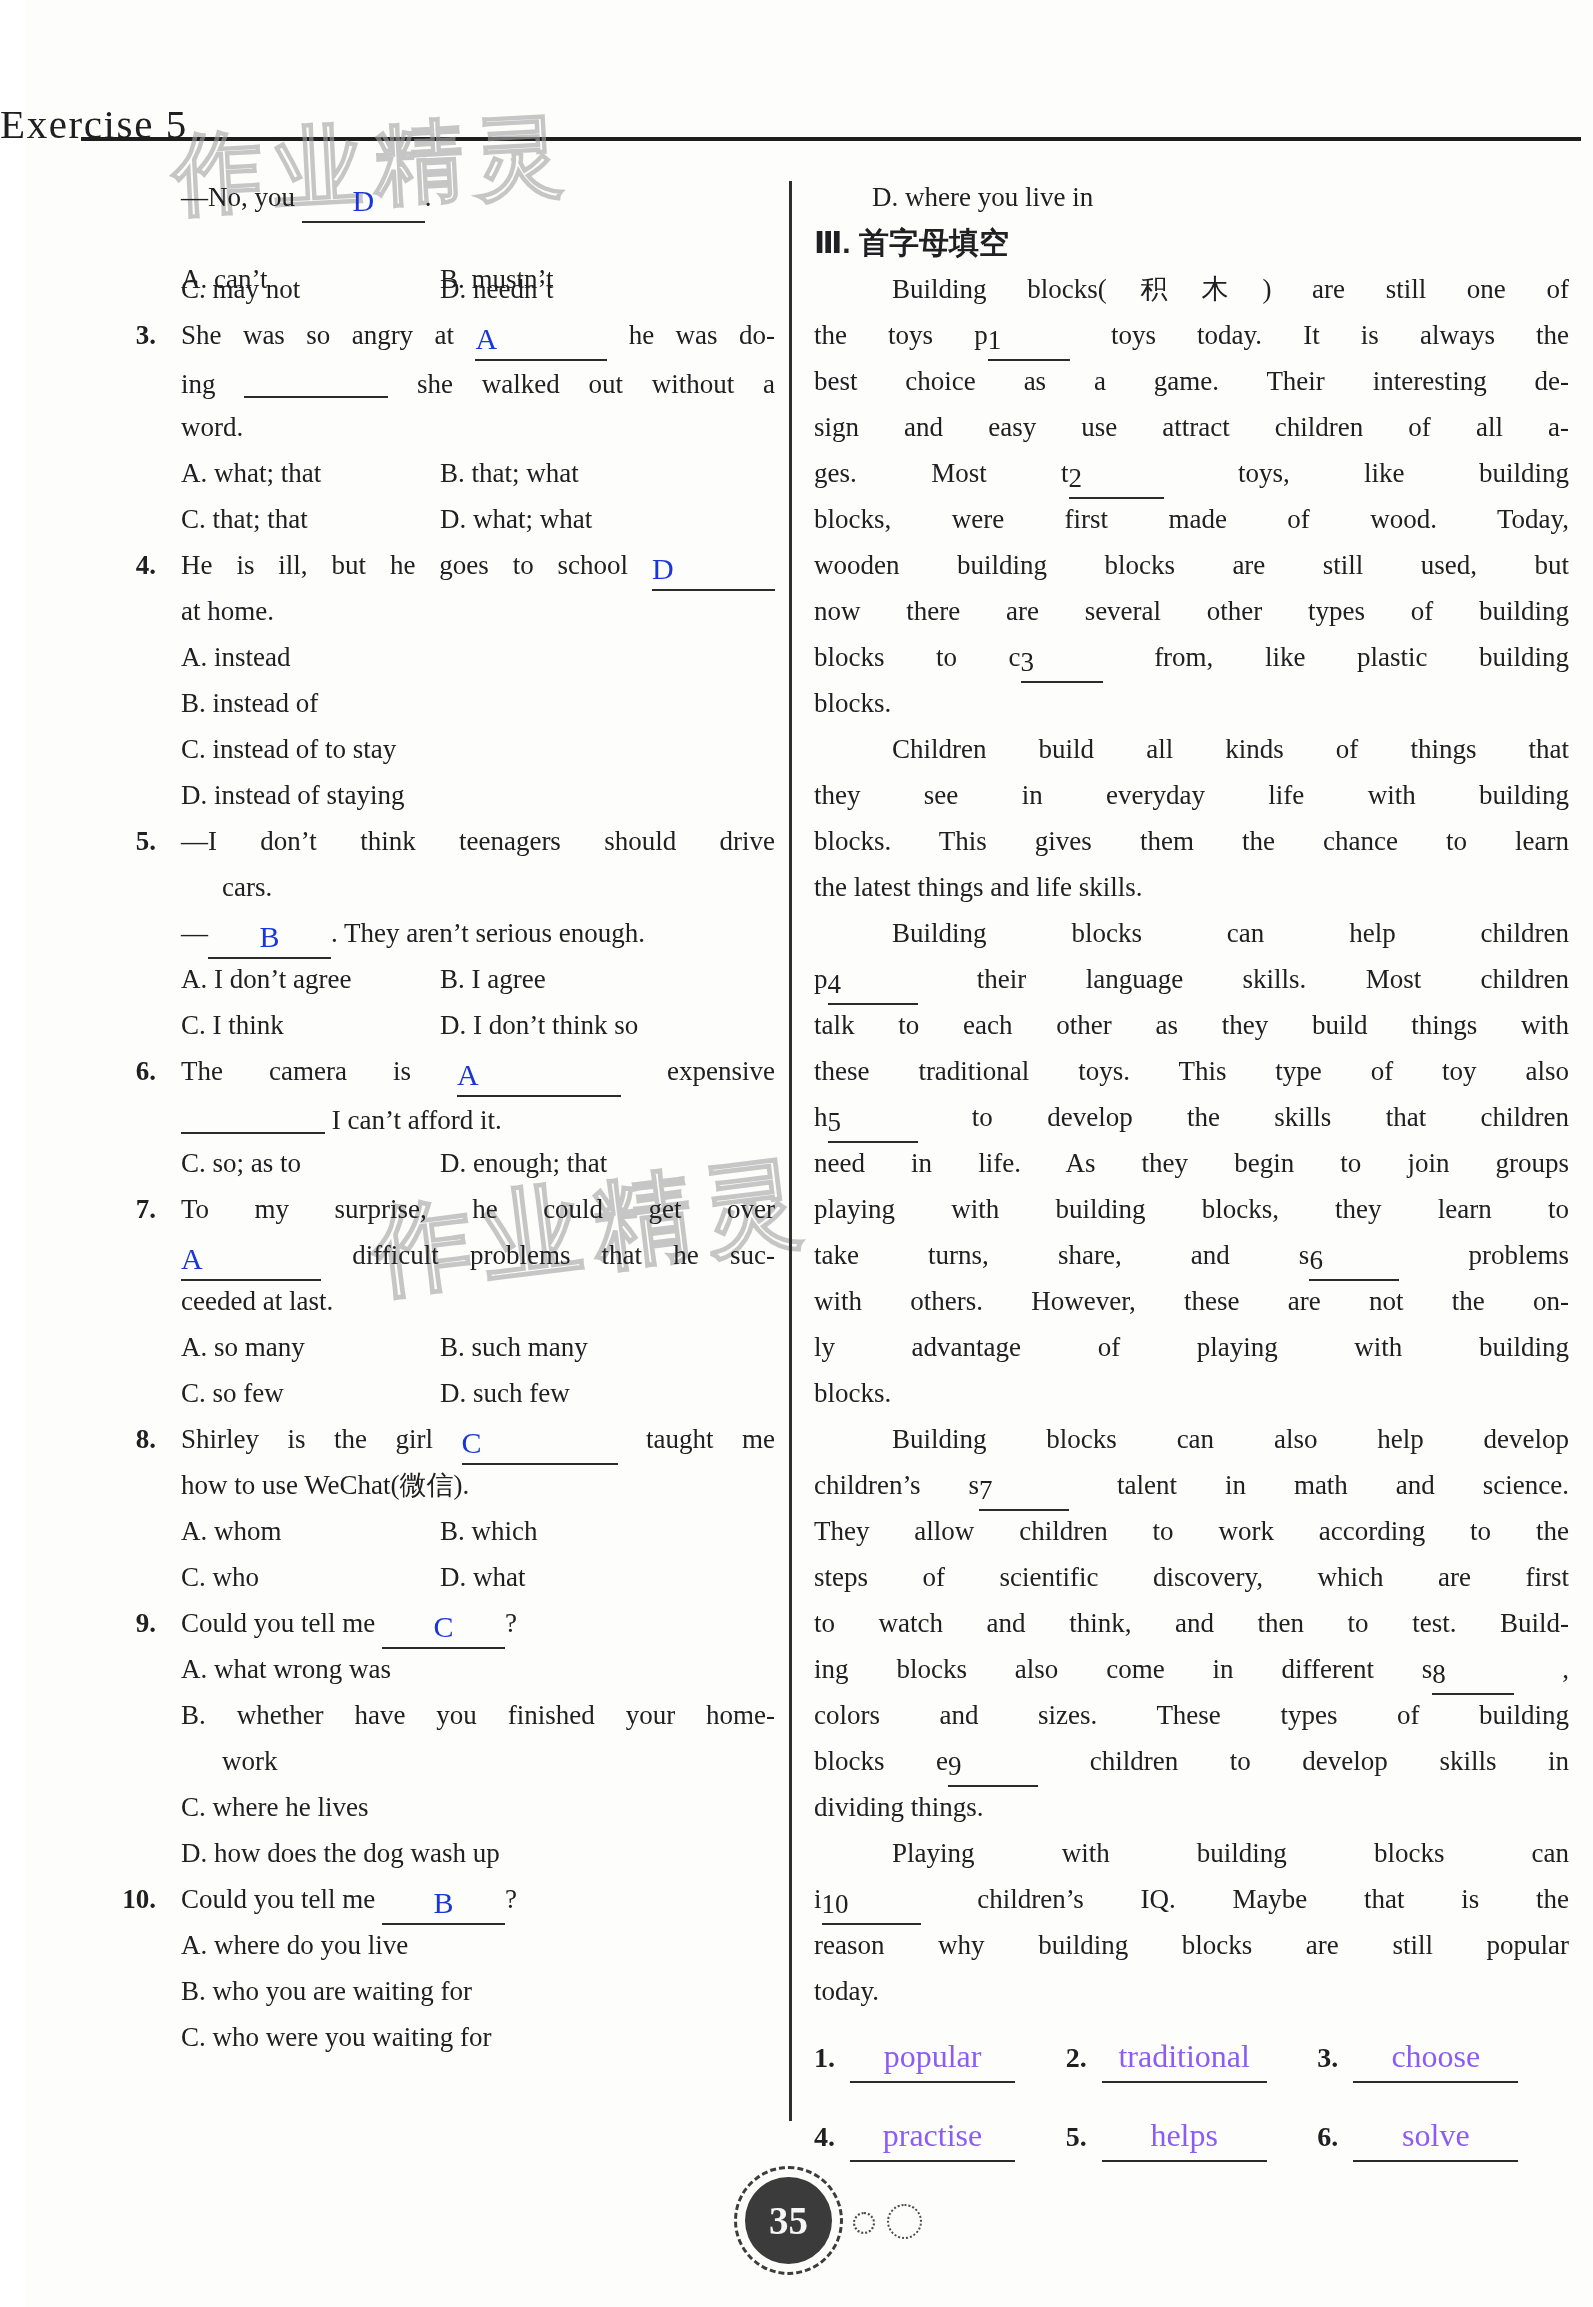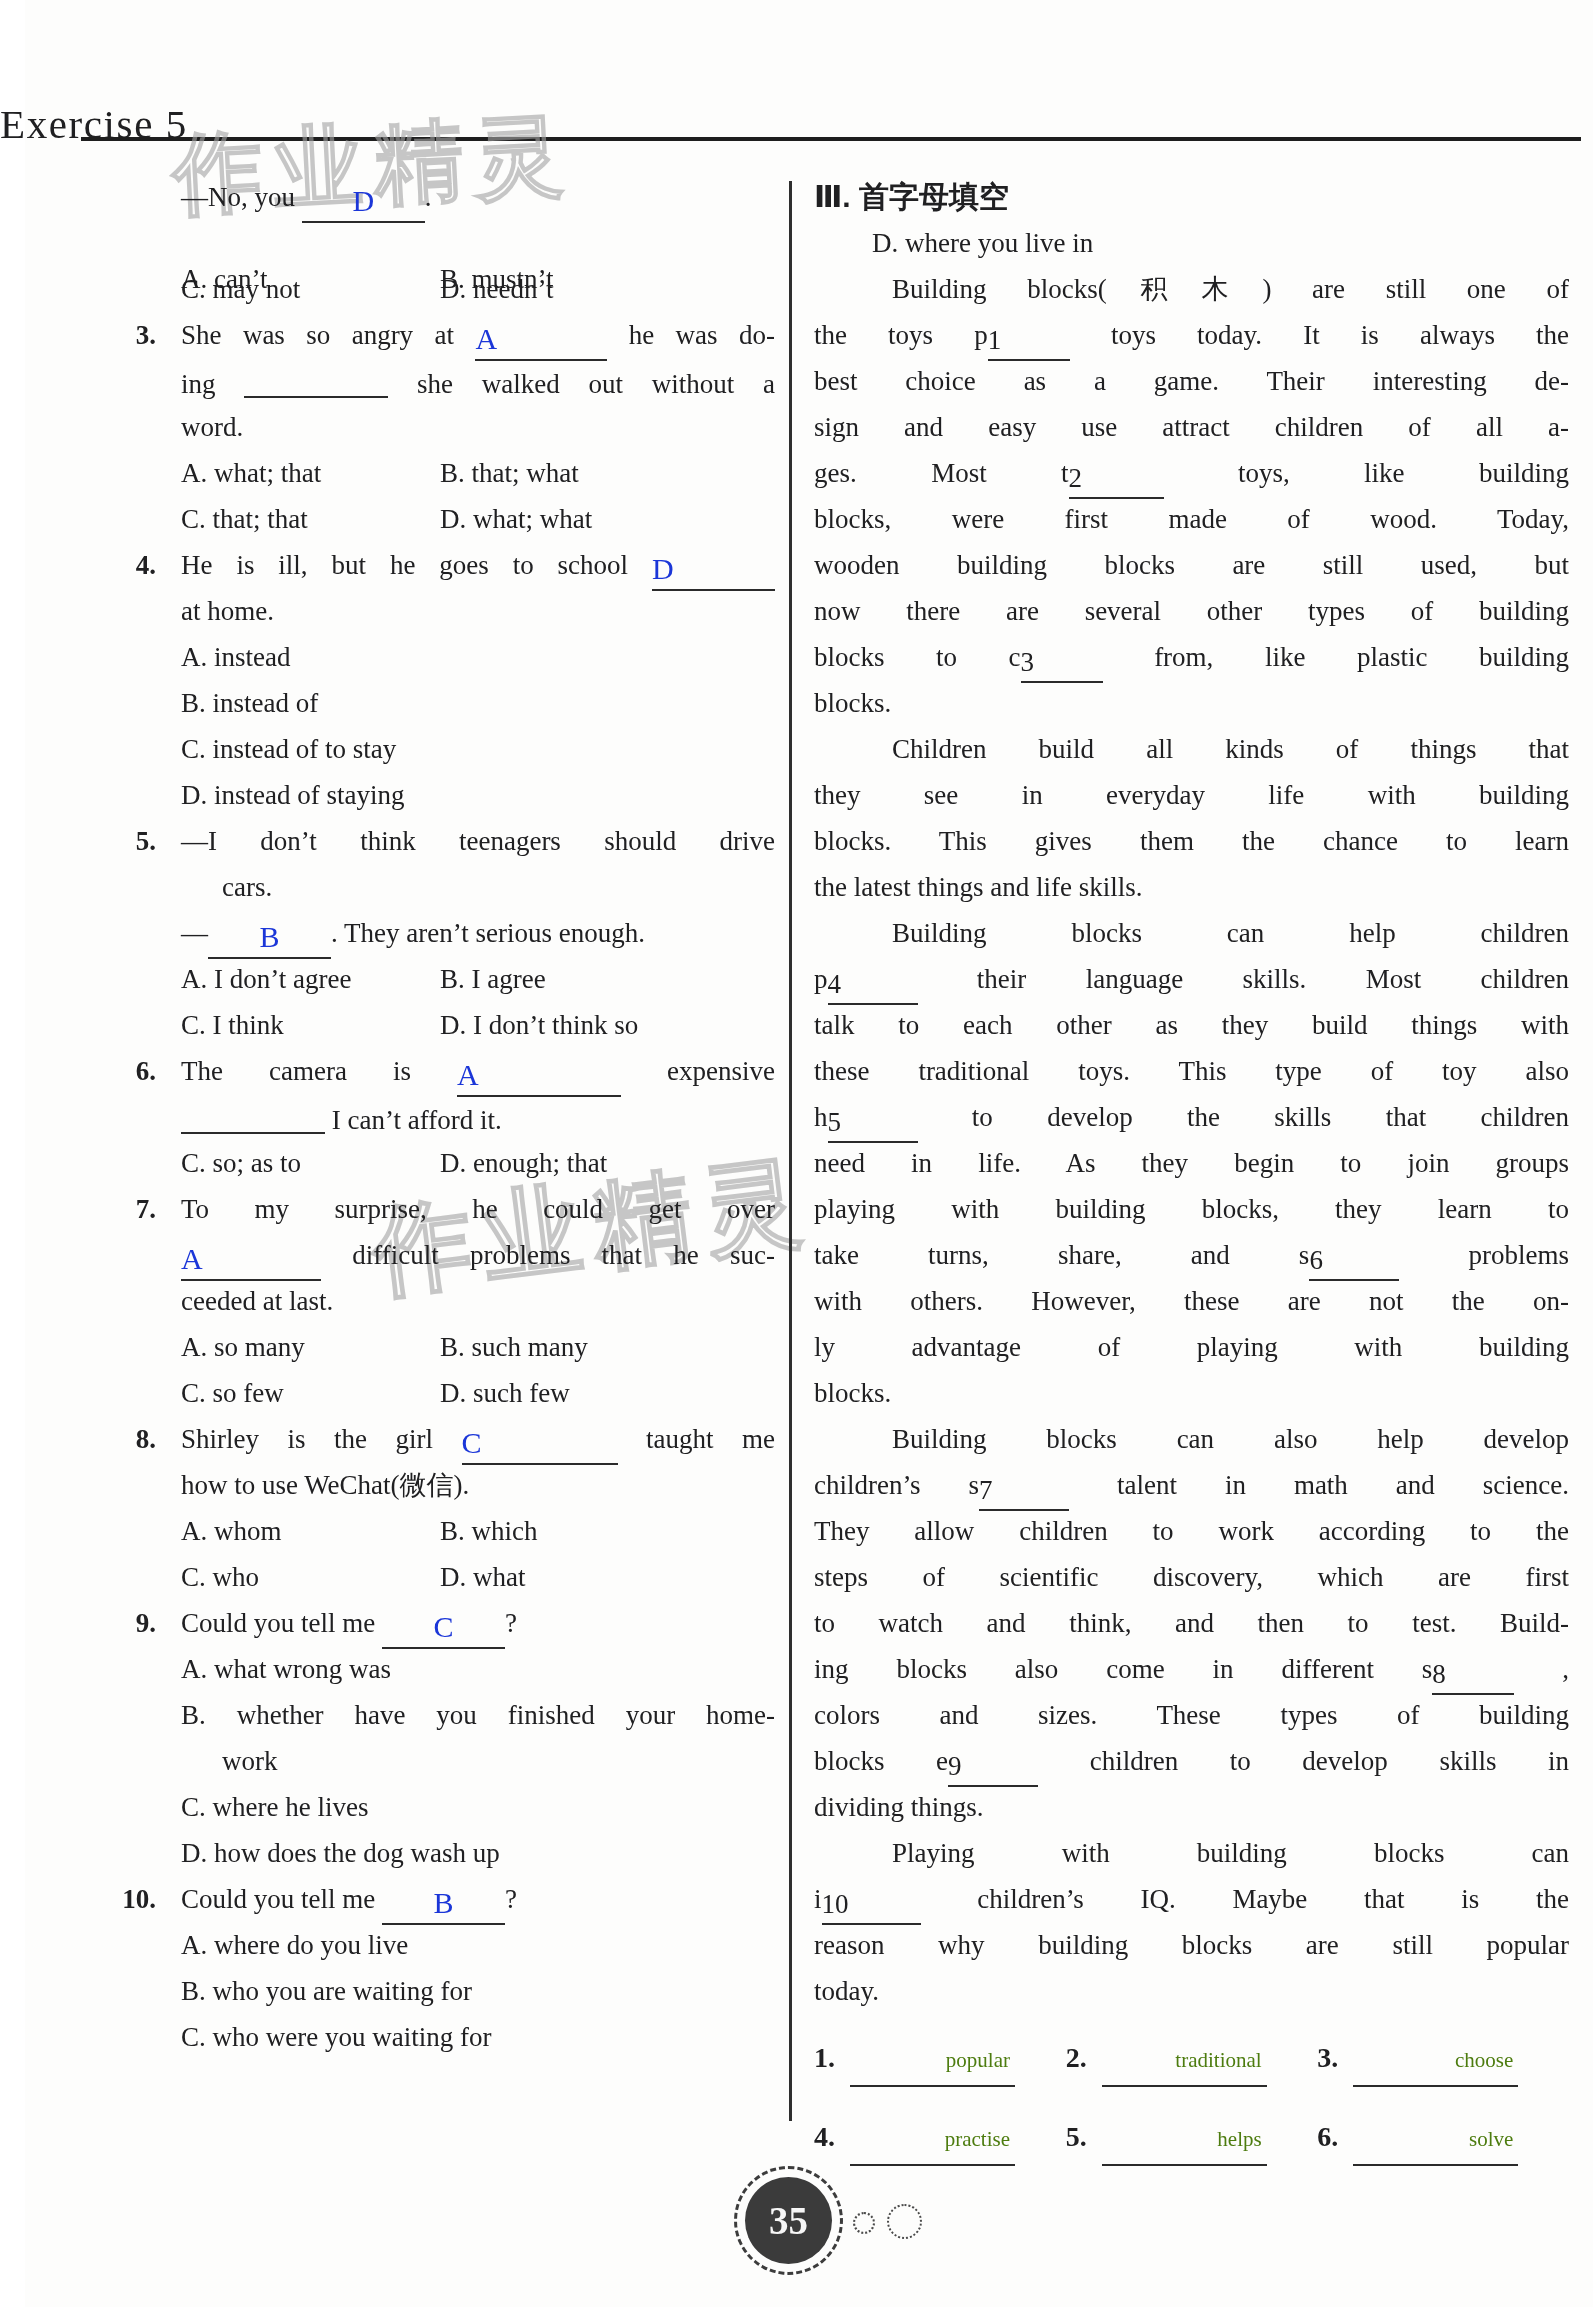--- a/index.html
+++ b/index.html
@@ -22,22 +22,22 @@
   .h .ct{font-family:"Liberation Sans","DejaVu Sans",sans-serif;font-weight:700;font-size:30px;}
   .cell{display:inline-block;width:259px;}
   .bk{display:inline-block;min-width:123px;height:38px;line-height:35px;vertical-align:-5px;
       border-bottom:2.5px solid #2b2b2b;text-align:center;}
   .bk .ba{color:#1b36d8;font-size:30px;}
   .nb{display:inline-block;min-width:86px;height:38px;line-height:38px;vertical-align:-5px;
       border-bottom:2.5px solid #2b2b2b;text-align:center;color:#202022;}
   .ansrow{display:flex;height:71px;line-height:71px;margin-top:8.2px;font-size:28px;}
   .anscell{flex:1;display:flex;align-items:baseline;}
   .anscell .an{font-weight:bold;padding-right:15px;line-height:71px;}
-  .ansu{display:inline-block;min-width:155px;border-bottom:2.5px solid #2b2b2b;text-align:right;
-        color:#4d7c0f;font-size:21px;line-height:49px;height:49px;vertical-align:baseline;padding:0 5px;}
+  .ansu{display:inline-block;min-width:155px;border-bottom:2.5px solid #2b2b2b;text-align:center;
+        color:#8b5cf6;font-size:32px;line-height:49px;height:49px;vertical-align:baseline;padding:0 5px;}
   .wm{position:absolute;font-family:"Liberation Sans","DejaVu Sans",sans-serif;font-weight:700;
       color:transparent;-webkit-text-stroke:1.6px #a3a3a3;opacity:.6;letter-spacing:11.5px;pointer-events:none;}
   .wm1{left:173px;top:105px;font-size:89px;transform:rotate(-3deg);}
   .wm2{left:372px;top:1161px;font-size:99px;transform:rotate(-7deg);}
   .dashc{position:absolute;left:734px;top:2166px;width:109px;height:109px;border:3.3px dashed #3c3c3c;border-radius:50%;box-sizing:border-box;}
   .pgc{position:absolute;left:745px;top:2177px;width:87px;height:87px;border-radius:50%;background:#3b3b3b;
        color:#f6f6f6;text-align:center;line-height:87px;font-size:39px;font-weight:bold;}
   .dot1{position:absolute;left:853px;top:2212px;width:22px;height:22px;border:2.5px dotted #4a4a4a;border-radius:50%;box-sizing:border-box;}
   .dot2{position:absolute;left:887px;top:2204px;width:35px;height:35px;border:2.5px dotted #4a4a4a;border-radius:50%;box-sizing:border-box;}
 </style>
@@ -211,25 +211,25 @@
       <div class="ln ">
         <span class="num"></span>
         <span class="ct"><span>B. who you are waiting for</span></span>
       </div>
       <div class="ln ">
         <span class="num"></span>
         <span class="ct"><span>C. who were you waiting for</span></span>
       </div>
     </div>
   <div class="col colR" id="colR">
+      <div class="ln opt">
+        <span class="ct"><span>D. where you live in</span></span>
+      </div>
       <div class="ln h">
         <span class="ct"><span>Ⅲ. 首字母填空</span></span>
-      </div>
-      <div class="ln opt">
-        <span class="ct"><span>D. where you live in</span></span>
       </div>
       <div class="ln pf j">
         <span class="ct"><span>Building blocks(积木) are still one of</span></span>
       </div>
       <div class="ln j">
         <span class="ct"><span>the toys p</span><span class="nb" style="min-width: 82px;">1</span><span> toys today. It is always the</span></span>
       </div>
       <div class="ln j">
         <span class="ct"><span>best choice as a game. Their interesting de-</span></span>
       </div>

